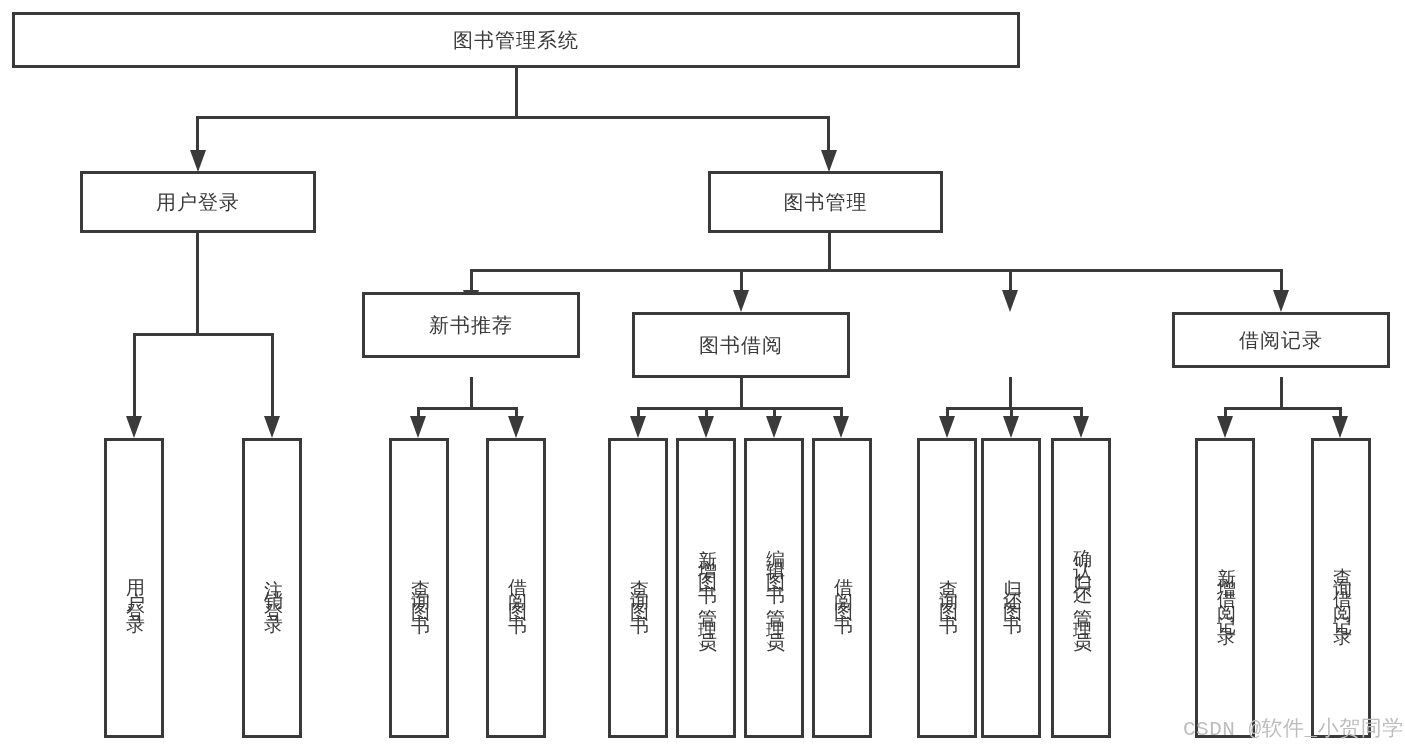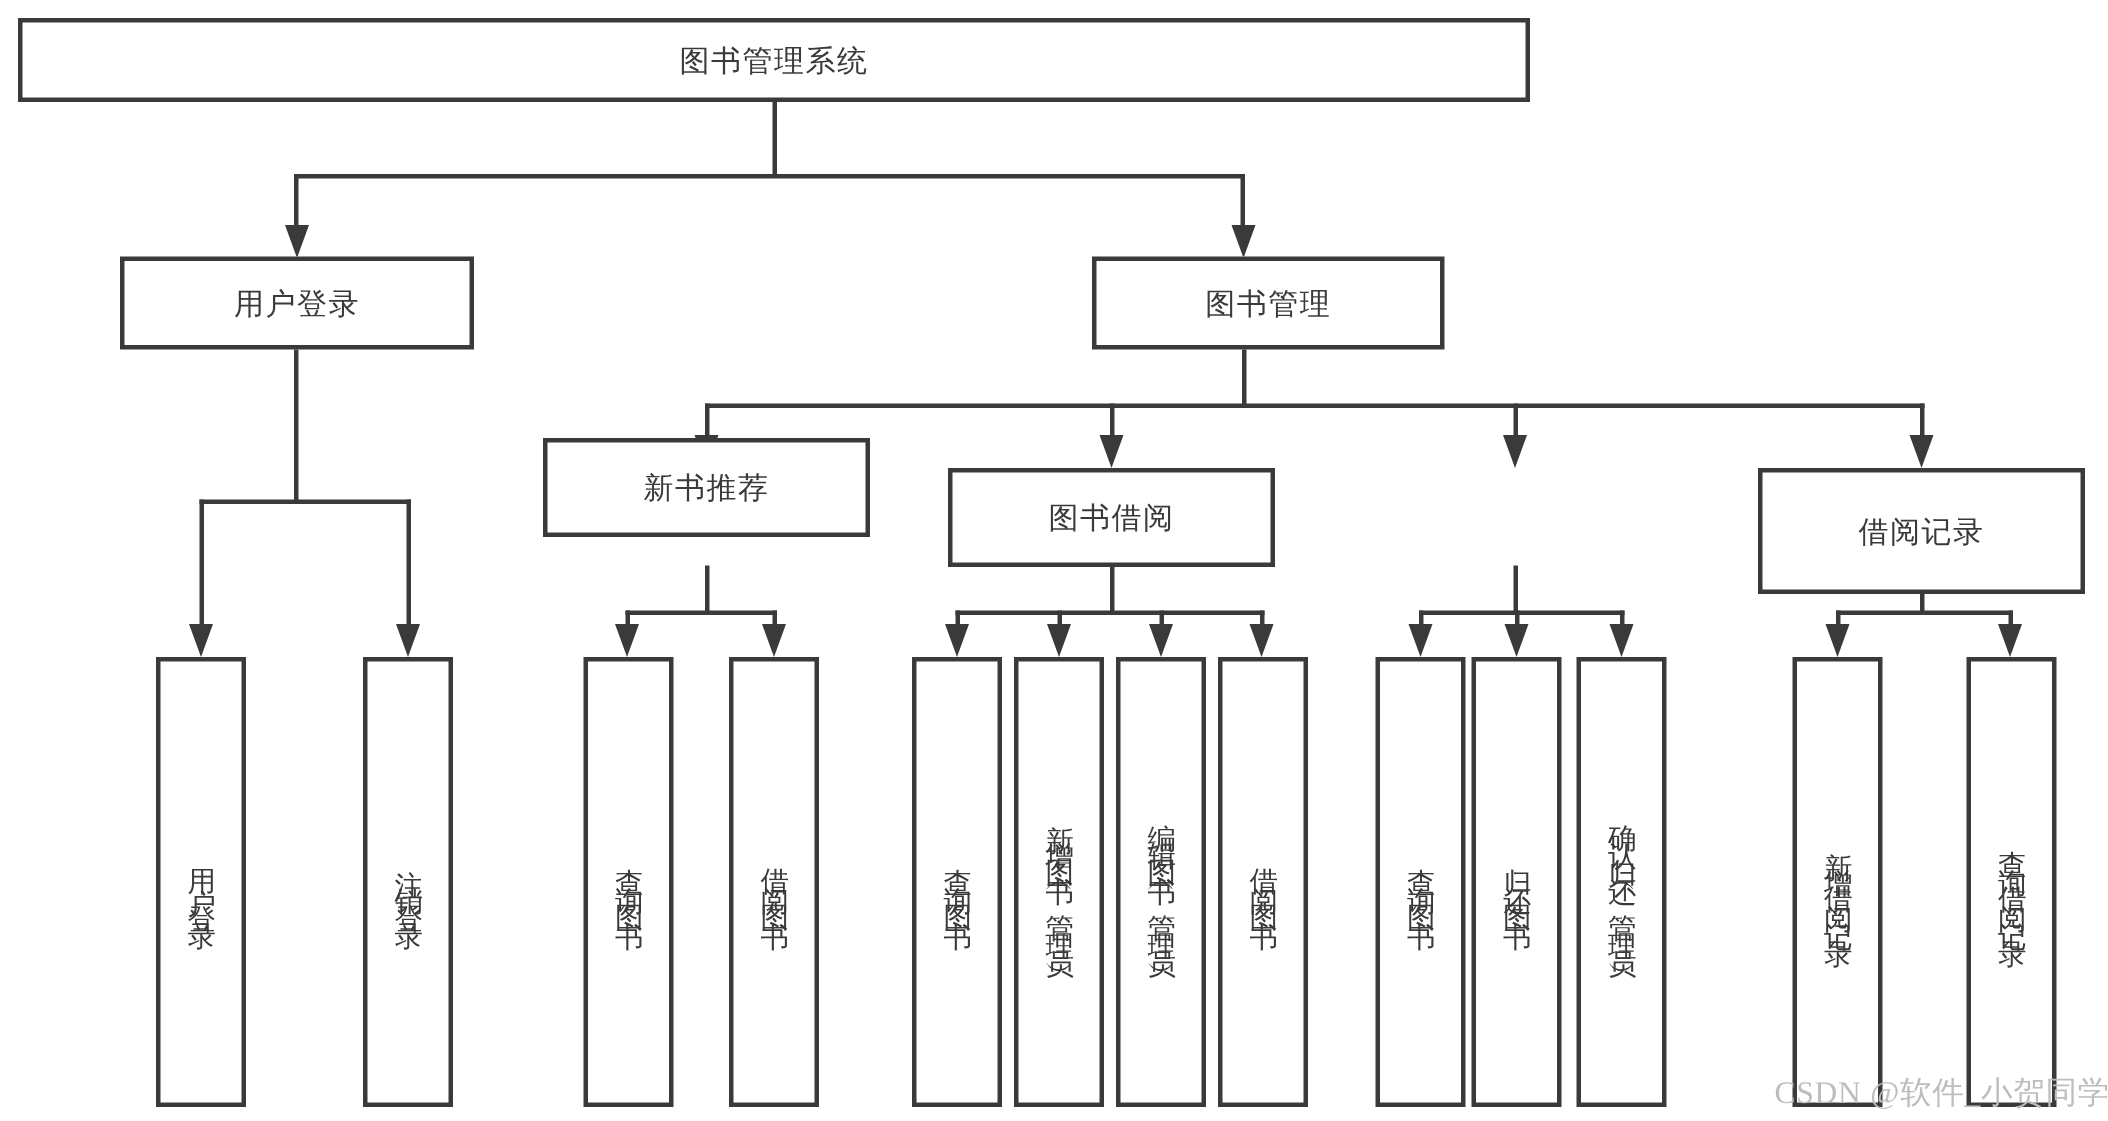--- a/index.html
+++ b/index.html
@@ -6,21 +6,21 @@
     --line:#3a3a3a;
     --text:#3a3a3a;
     --bg:#ffffff;
     --wm:#bdbdbd;
   }
   html,body{margin:0;padding:0;background:var(--bg);}
   #canvas{
     position:relative;
     width:1405px;height:747px;
     background:var(--bg);
-    font-family:Liberation Serif, serif;
+    font-family:Liberation Mono, monospace;
     color:var(--text);
     overflow:hidden;
   }
   .box{
     position:absolute;
     box-sizing:border-box;
     border:3px solid var(--line);
     background:#fff;
     display:flex;align-items:center;justify-content:center;
     font-size:20px;
@@ -69,31 +69,31 @@
 
 <div id="canvas">
 
   <div class="box" style="left:12px;top:12px;width:1008px;height:56px;">
     <span>图书管理系统</span>
   </div>
 
   <div class="box" style="left:80px;top:171px;width:236px;height:62px;">
     <span>用户登录</span>
   </div>
-  <div class="box" style="left:728px;top:171px;width:235px;height:62px;">
+  <div class="box" style="left:708px;top:171px;width:235px;height:62px;">
     <span>图书管理</span>
   </div>
 
   <div class="box" style="left:362px;top:292px;width:218px;height:66px;">
     <span>新书推荐</span>
   </div>
   <div class="box" style="left:632px;top:312px;width:218px;height:66px;">
     <span>图书借阅</span>
   </div>
-  <div class="box" style="left:1172px;top:312px;width:218px;height:84px;">
+  <div class="box" style="left:1172px;top:312px;width:218px;height:56px;">
     <span>借阅记录</span>
   </div>
 
   <div class="leaf" style="left:104px;">
     <span>用户登录</span>
   </div>
   <div class="leaf" style="left:242px;">
     <span>注销登录</span>
   </div>
 

